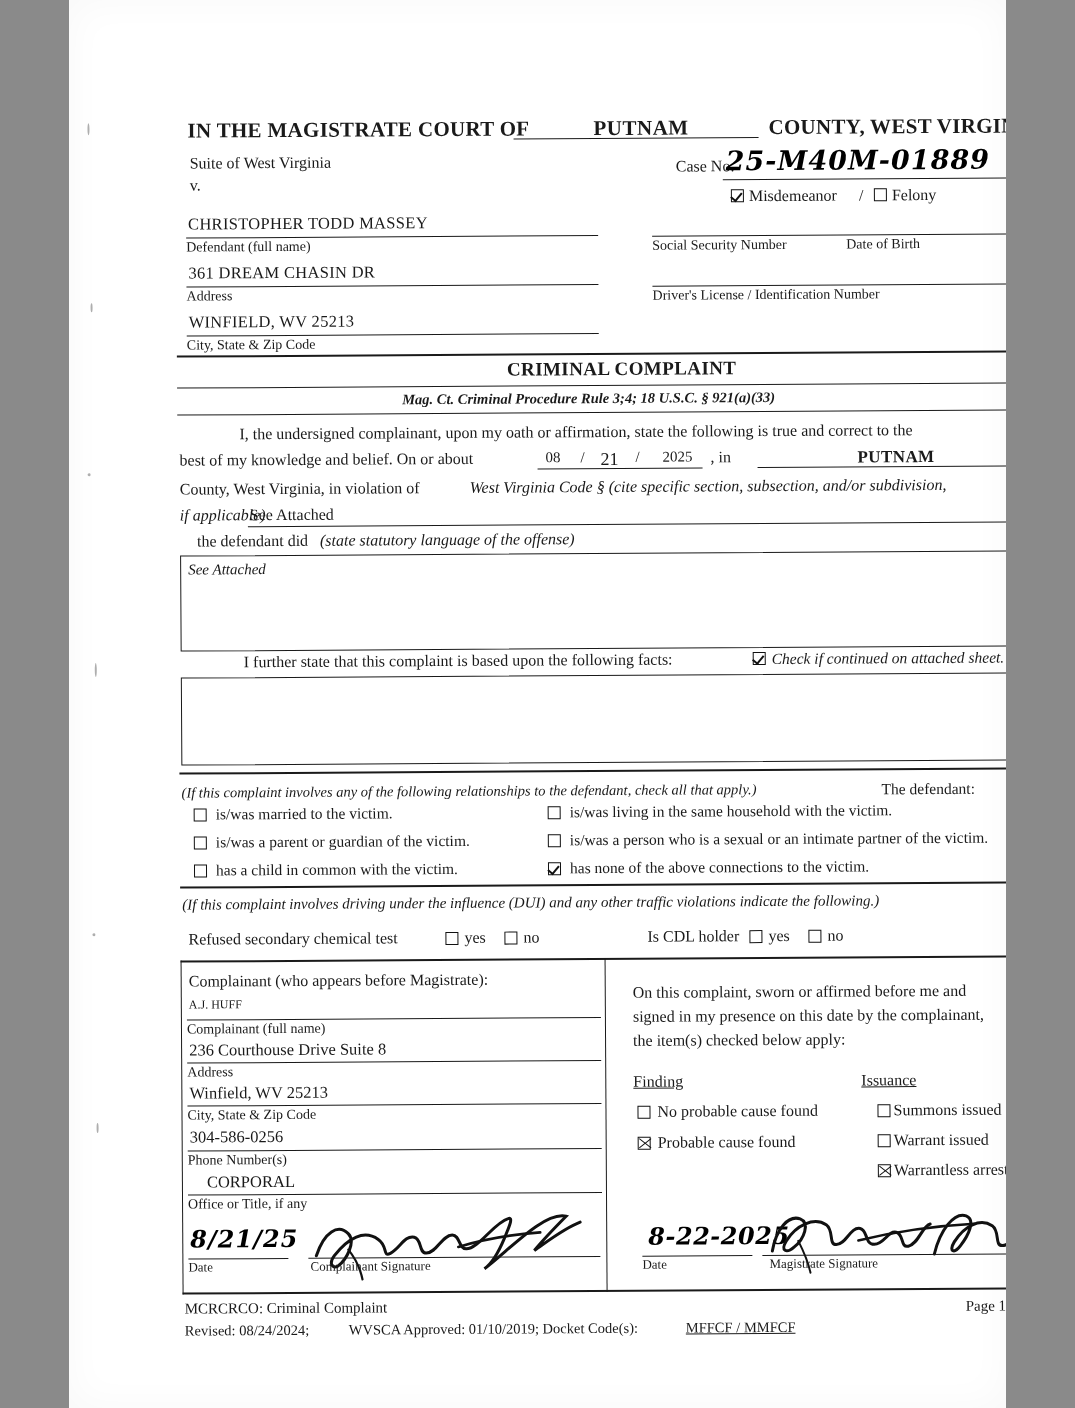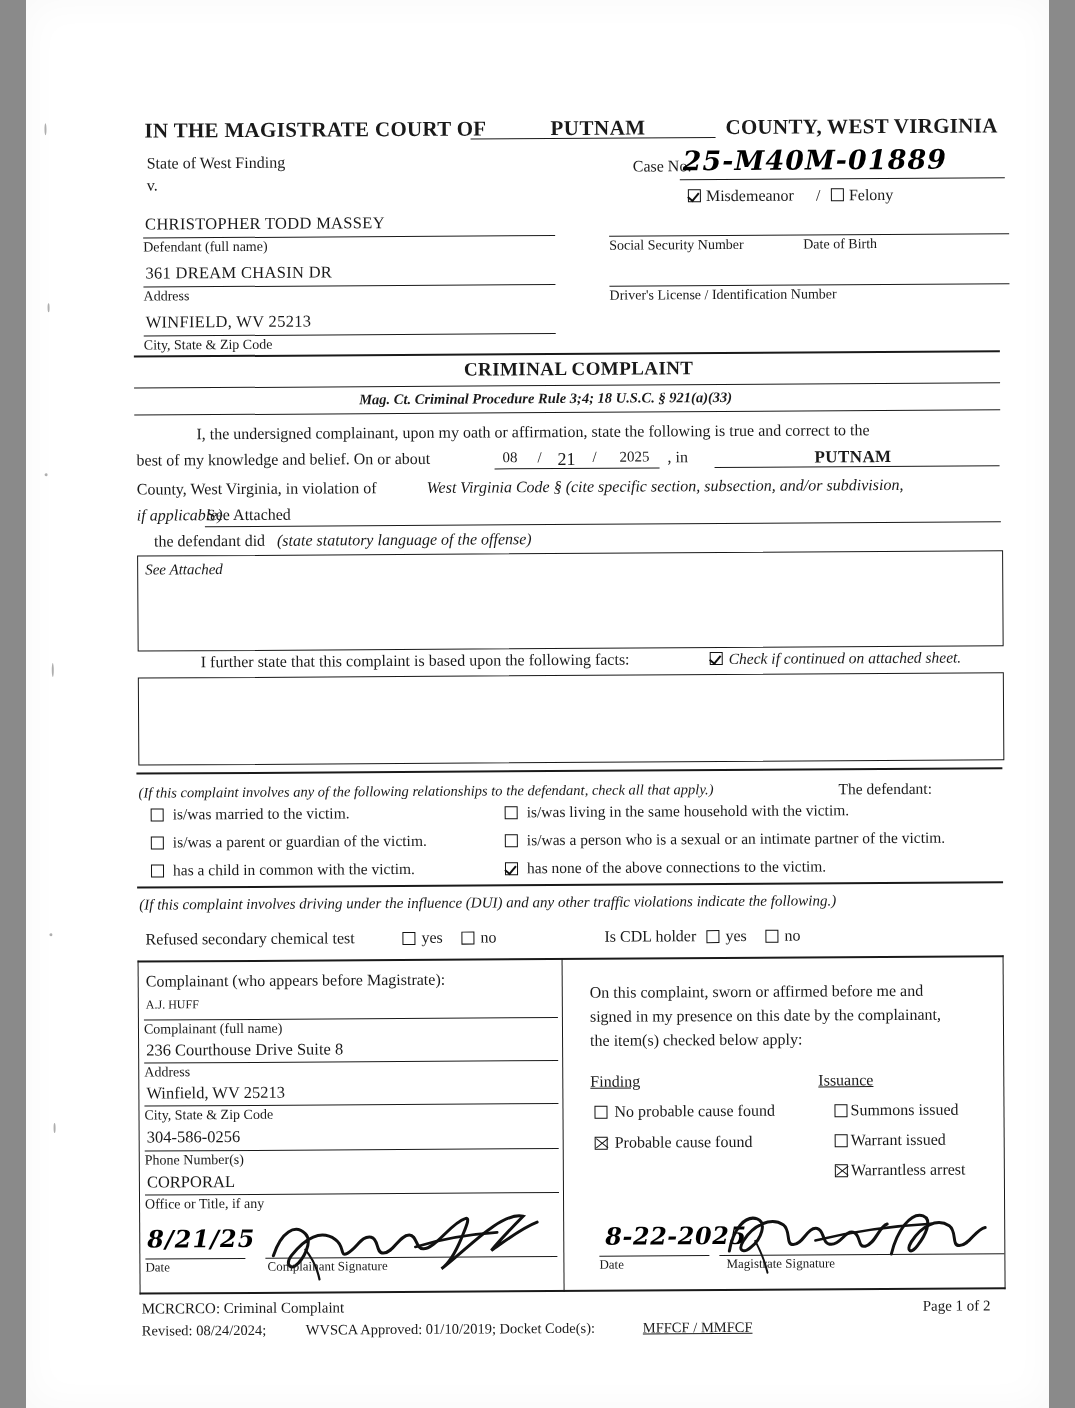--- a/index.html
+++ b/index.html
@@ -2,21 +2,21 @@
 <html><head>
 <meta charset="utf-8">
 <style>
   html, body {
     margin: 0;
     padding: 0;
     background: #8a8a8a;
   }
   .page {
     position: relative;
-    width: 1023px;
+    width: 937px;
     height: 1408px;
     background: #ffffff;
     margin: 0 auto;
     overflow: hidden;
     font-family: "Liberation Serif", serif;
     color: #1a1a1a;
     
     box-shadow: inset 0 0 40px rgba(0,0,0,0.03);
   }
   .sheet {
@@ -86,21 +86,21 @@
 <body>
 
 <div class="page">
  <div class="sheet">
 
   <div class="t b" style="left:122px; top:116px; font-size:21px; letter-spacing:.3px;">IN THE MAGISTRATE COURT OF</div>
   <div class="line" style="left:448px; top:138px; width:245px;"></div>
   <div class="t b" style="left:528px; top:116px; font-size:21px; letter-spacing:.5px;">PUTNAM</div>
   <div class="t b" style="left:703px; top:116px; font-size:21px; letter-spacing:.3px;">COUNTY, WEST VIRGINIA</div>
 
-  <div class="t" style="left:124px; top:152px; font-size:16px;">State of West Finding</div>
+  <div class="t" style="left:124px; top:152px; font-size:16px;">Suite of West Virginia</div>
   <div class="t" style="left:124px; top:174px; font-size:16px;">v.</div>
 
   <div class="t" style="left:586px; top:158px; font-size:16px;margin-left:24px;">Case No.</div>
   <div class="hand" style="left:660px; top:146px; font-size:27px; letter-spacing:1px;">25-M40M-01889</div>
   <div class="line" style="left:657px; top:180px; width:325px;"></div>
 
   <div class="cb checked" style="left:665px; top:190px;"></div>
   <div class="t" style="left:683px; top:188px; font-size:16px;">Misdemeanor</div>
   <div class="t" style="left:793px; top:188px; font-size:16px;">/</div>
   <div class="cb" style="left:808px; top:190px;"></div>
@@ -216,21 +216,21 @@
   <div class="t" style="left:116px; top:1062px; font-size:14px;">Address</div>
 
   <div class="t" style="left:118px; top:1081px; font-size:16.5px;">Winfield, WV 25213</div>
   <div class="line" style="left:116px; top:1103px; width:414px;"></div>
   <div class="t" style="left:116px; top:1105px; font-size:14px;">City, State &amp; Zip Code</div>
 
   <div class="t" style="left:118px; top:1125px; font-size:16.5px;">304-586-0256</div>
   <div class="line" style="left:116px; top:1148px; width:414px;"></div>
   <div class="t" style="left:116px; top:1150px; font-size:14px;">Phone Number(s)</div>
 
-  <div class="t" style="left:118px; top:1170px; font-size:16.5px;">CORPORAL</div>
+  <div class="t" style="left:135px; top:1170px; font-size:16.5px;">CORPORAL</div>
   <div class="line" style="left:116px; top:1192px; width:414px;"></div>
   <div class="t" style="left:116px; top:1194px; font-size:14px;">Office or Title, if any</div>
 
   <div class="hand" style="left:118px; top:1222px; font-size:24px; letter-spacing:1px;">8/21/25</div>
   <div class="line" style="left:116px; top:1256px; width:100px;"></div>
   <div class="t" style="left:116px; top:1257px; font-size:13px;">Date</div>
 
   <div style="position:absolute; left:236px; top:1212px;">
     <svg width="290" height="58" viewBox="0 0 290 58">
       <path d="M8 42 C16 18, 30 10, 40 20 C48 28, 38 46, 30 52 C24 56, 20 50, 26 42

